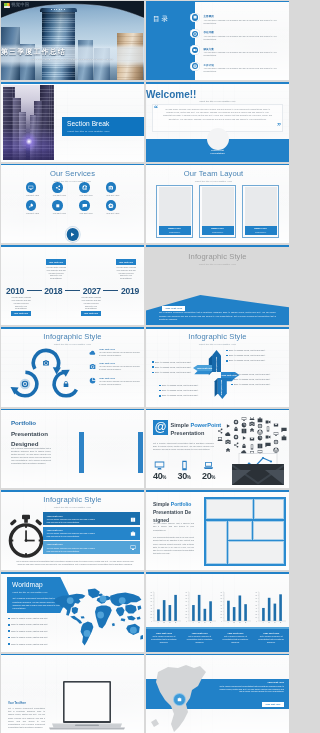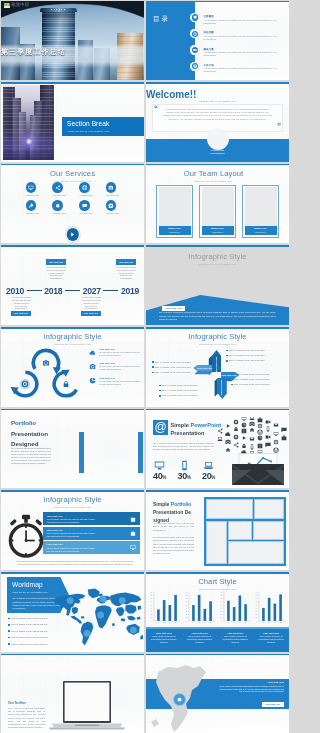--- a/index.html
+++ b/index.html
@@ -951,24 +951,20 @@
             <circle cx="124" cy="70" r="8.5"></circle>
             <circle cx="178" cy="34" r="8.5"></circle>
             <circle cx="206" cy="108" r="8.5"></circle>
           </g>
         </svg>
       </div>
     </div>
     <div class="slide s16">
       <div class="wm"></div>
       <div class="tbar"></div>
-      <div style="position:absolute;left:0;right:0;top:6px">
-        <div class="ttl">Chart Style</div>
-        <div class="sub">Insert the title of your subtitle Here</div>
-      </div>
       <div class="chs">
         <div class="ch">
           <svg width="34" height="36" viewBox="0 0 34 36">
             <line x1="6" y1="2" x2="6" y2="31" stroke="#b6bdc3" stroke-width=".35"></line>
             <line x1="4.8" y1="2.00" x2="6" y2="2.00" stroke="#b6bdc3" stroke-width=".3"></line>
             <text x="4.2" y="2.70" font-size="1.5" fill="#9aa3ab" text-anchor="end" font-family="Liberation Sans">90</text>
             <line x1="4.8" y1="5.22" x2="6" y2="5.22" stroke="#b6bdc3" stroke-width=".3"></line>
             <text x="4.2" y="5.92" font-size="1.5" fill="#9aa3ab" text-anchor="end" font-family="Liberation Sans">80</text>
             <line x1="4.8" y1="8.44" x2="6" y2="8.44" stroke="#b6bdc3" stroke-width=".3"></line>
             <text x="4.2" y="9.14" font-size="1.5" fill="#9aa3ab" text-anchor="end" font-family="Liberation Sans">70</text>

